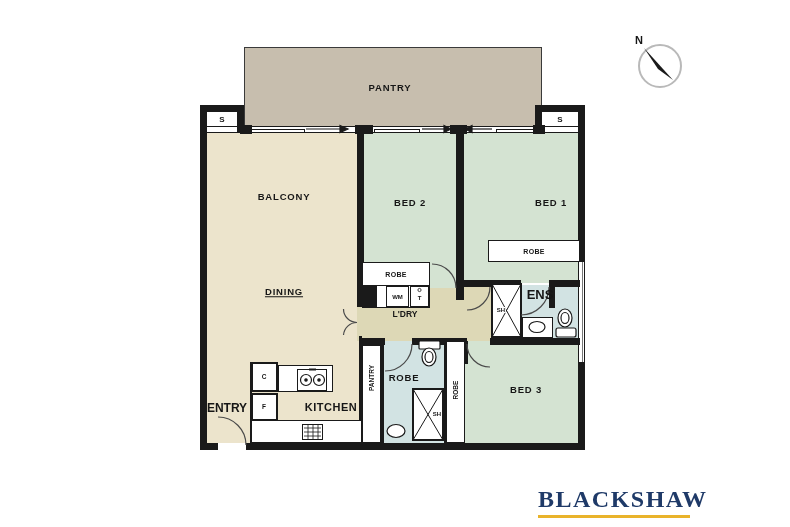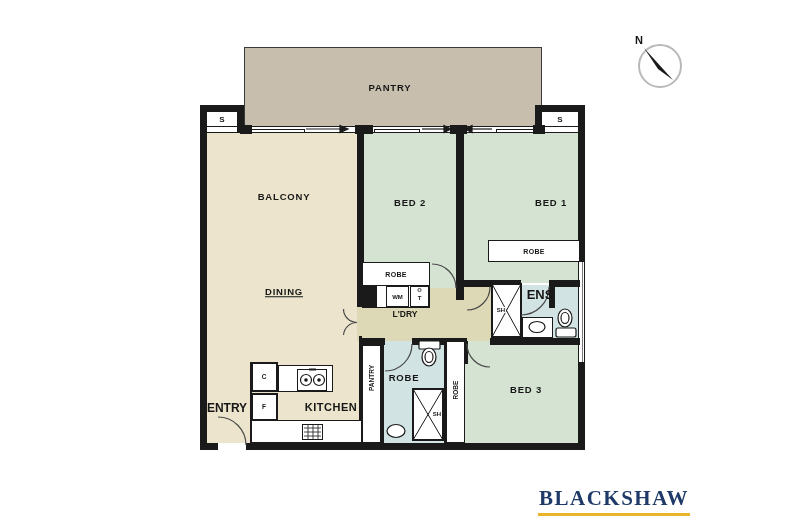--- a/index.html
+++ b/index.html
@@ -16,21 +16,21 @@
   .lbl-small{font-size:7px;letter-spacing:0.3px;}
   .lbl-tiny{font-size:6px;}
   .lbl-bg{background:#fff;padding:0 1px;}
   .band{position:absolute;background:#fff;border-top:1.2px solid #1a1a1a;border-bottom:1.2px solid #1a1a1a;box-sizing:border-box;}
   .panel{position:absolute;background:#fff;border:1px solid #1a1a1a;box-sizing:border-box;}
   .window{position:absolute;background:#fff;border-left:1.5px solid #1a1a1a;border-right:1.5px solid #1a1a1a;box-sizing:border-box;}
   .window .mullion{position:absolute;left:50%;top:0;bottom:0;width:1px;background:#777;}
   svg.overlay{position:absolute;left:0;top:0;z-index:40;}
   .z1{z-index:10}.z2{z-index:20}.z3{z-index:30}.z5{z-index:50}
   .brand{position:absolute;left:538px;top:486px;width:152px;text-align:center;z-index:50;}
-  .brand .name{font-family:"Liberation Serif",serif;font-weight:700;font-size:21px;
+  .brand .name{font-family:"Liberation Serif",serif;font-weight:700;font-size:24px;
                letter-spacing:1.5px;color:#1f3a68;}
   .brand .rule{margin-top:2px;height:2.5px;background:#e9b32a;}
 </style>
 </head>
 <body>
 
 <div class="page">
 
   <div class="floor z1" style="left:244px;top:47px;width:298px;height:84px;background:#c7beae;border:1.5px solid #3a3a3a;box-sizing:border-box;"></div>
   <div class="floor z1" style="left:207px;top:131px;width:153px;height:312px;background:#ece4cc;"></div>

